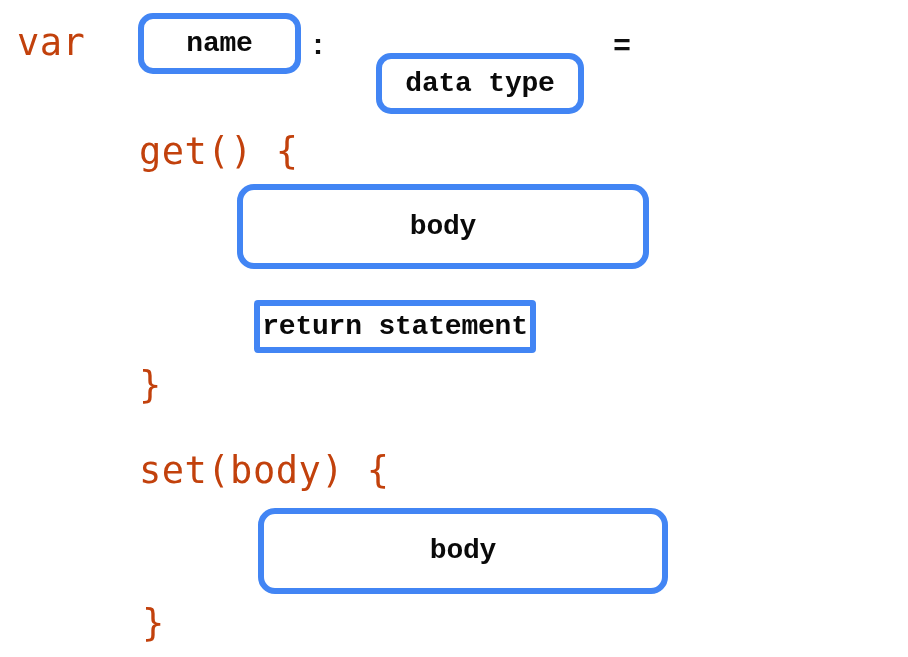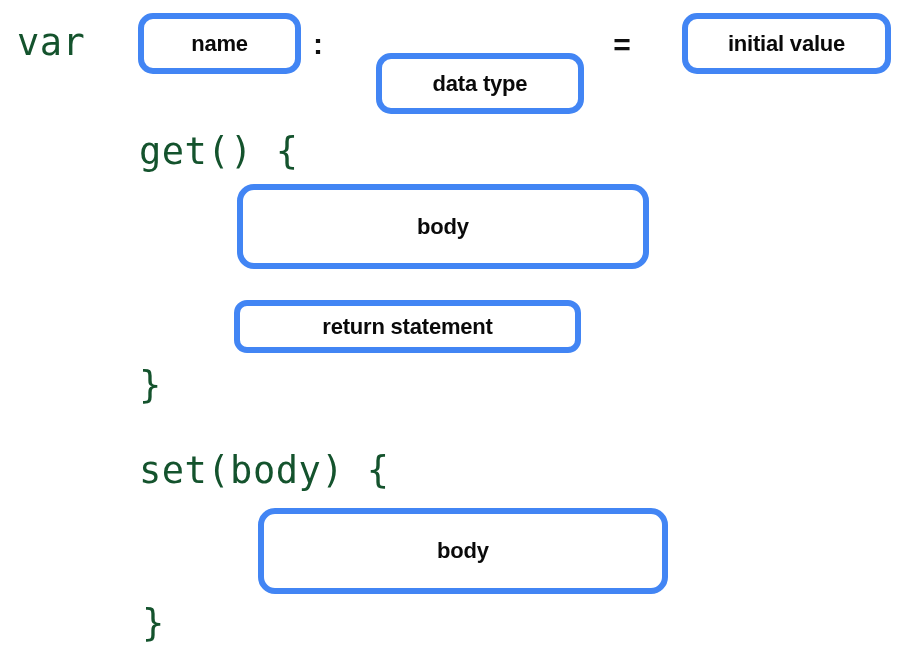--- a/index.html
+++ b/index.html
@@ -22,21 +22,21 @@
     top: 0;
     width: 908px;
     height: 657px;
   }
 
   
   .code-token {
     position: absolute;
     font-family: "DejaVu Sans Mono", "Liberation Mono", monospace;
     font-weight: 400;
-    color: #14532d;
+    color: #c2410c;
     white-space: pre;
     letter-spacing: 0.5px;
     line-height: 1;
   }
 
   
   .operator {
     position: absolute;
     font-family: "Liberation Sans", sans-serif;
     font-weight: 700;
@@ -51,35 +51,35 @@
     position: absolute;
     box-sizing: border-box;
     background: #ffffff;
     border: 6px solid #4285F4;
     border-radius: 15px;
     display: flex;
     align-items: center;
     justify-content: center;
   }
   .slot-label {
-    font-family: Liberation Sans, sans-serif;
+    font-family: Liberation Mono, monospace;
     font-weight: 700;
-    font-size: 22px;
+    font-size: 28px;
     color: #0a0a0a;
     letter-spacing: -0.2px;
     white-space: nowrap;
     line-height: 1;
   }
 
   
   #slot-name          { left: 138px; top: 13px;  width: 163px; height: 61px; }
   #slot-data-type     { left: 376px; top: 13px;  width: 208px; height: 61px; margin-top: 40px; }
   #slot-initial-value { left: 682px; top: 13px;  width: 209px; height: 61px; }
   #slot-get-body      { left: 237px; top: 184px; width: 412px; height: 85px; border-radius: 17px; }
-  #slot-return        { left: 234px; top: 300px; width: 347px; height: 53px; border-radius: 13px; }
+  #slot-return        { left: 254px; top: 300px; width: 282px; height: 53px; border-radius: 4px; }
   #slot-set-body      { left: 258px; top: 508px; width: 410px; height: 86px; border-radius: 17px; }
 
   
   #token-var       { left: 17px;  top: 24px;  font-size: 37px; }
   #token-colon     { left: 307px; top: 29px;  font-size: 30px; width: 22px; }
   #token-equals    { left: 608px; top: 30px;  font-size: 30px; width: 28px; }
   #token-get       { left: 139px; top: 133px; font-size: 37px; }
   #token-brace-1   { left: 139px; top: 367px; font-size: 37px; }
   #token-set       { left: 139px; top: 452px; font-size: 37px; }
   #token-brace-2   { left: 142px; top: 605px; font-size: 37px; }
@@ -96,23 +96,20 @@
   </div>
 
   <div class="operator" id="token-colon">:</div>
 
   <div class="slot" id="slot-data-type">
     <span class="slot-label">data type</span>
   </div>
 
   <div class="operator" id="token-equals">=</div>
 
-  <div class="slot" id="slot-initial-value">
-    <span class="slot-label">initial value</span>
-  </div>
 
   <div class="code-token" id="token-get">get() {</div>
 
   <div class="slot" id="slot-get-body">
     <span class="slot-label">body</span>
   </div>
 
   <div class="slot" id="slot-return">
     <span class="slot-label">return statement</span>
   </div>

